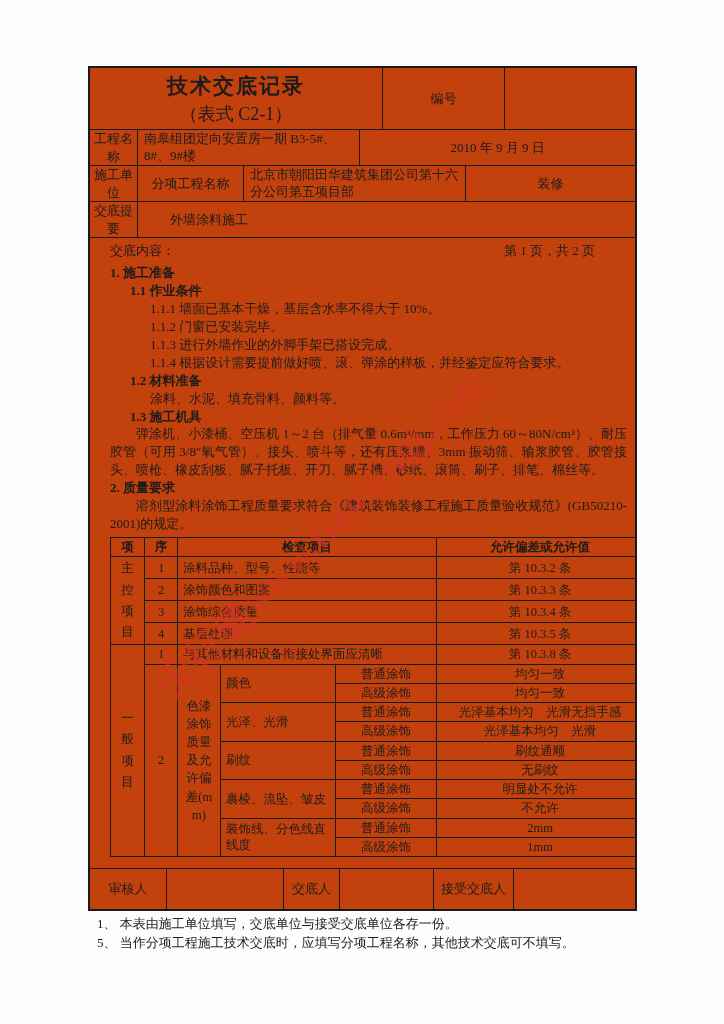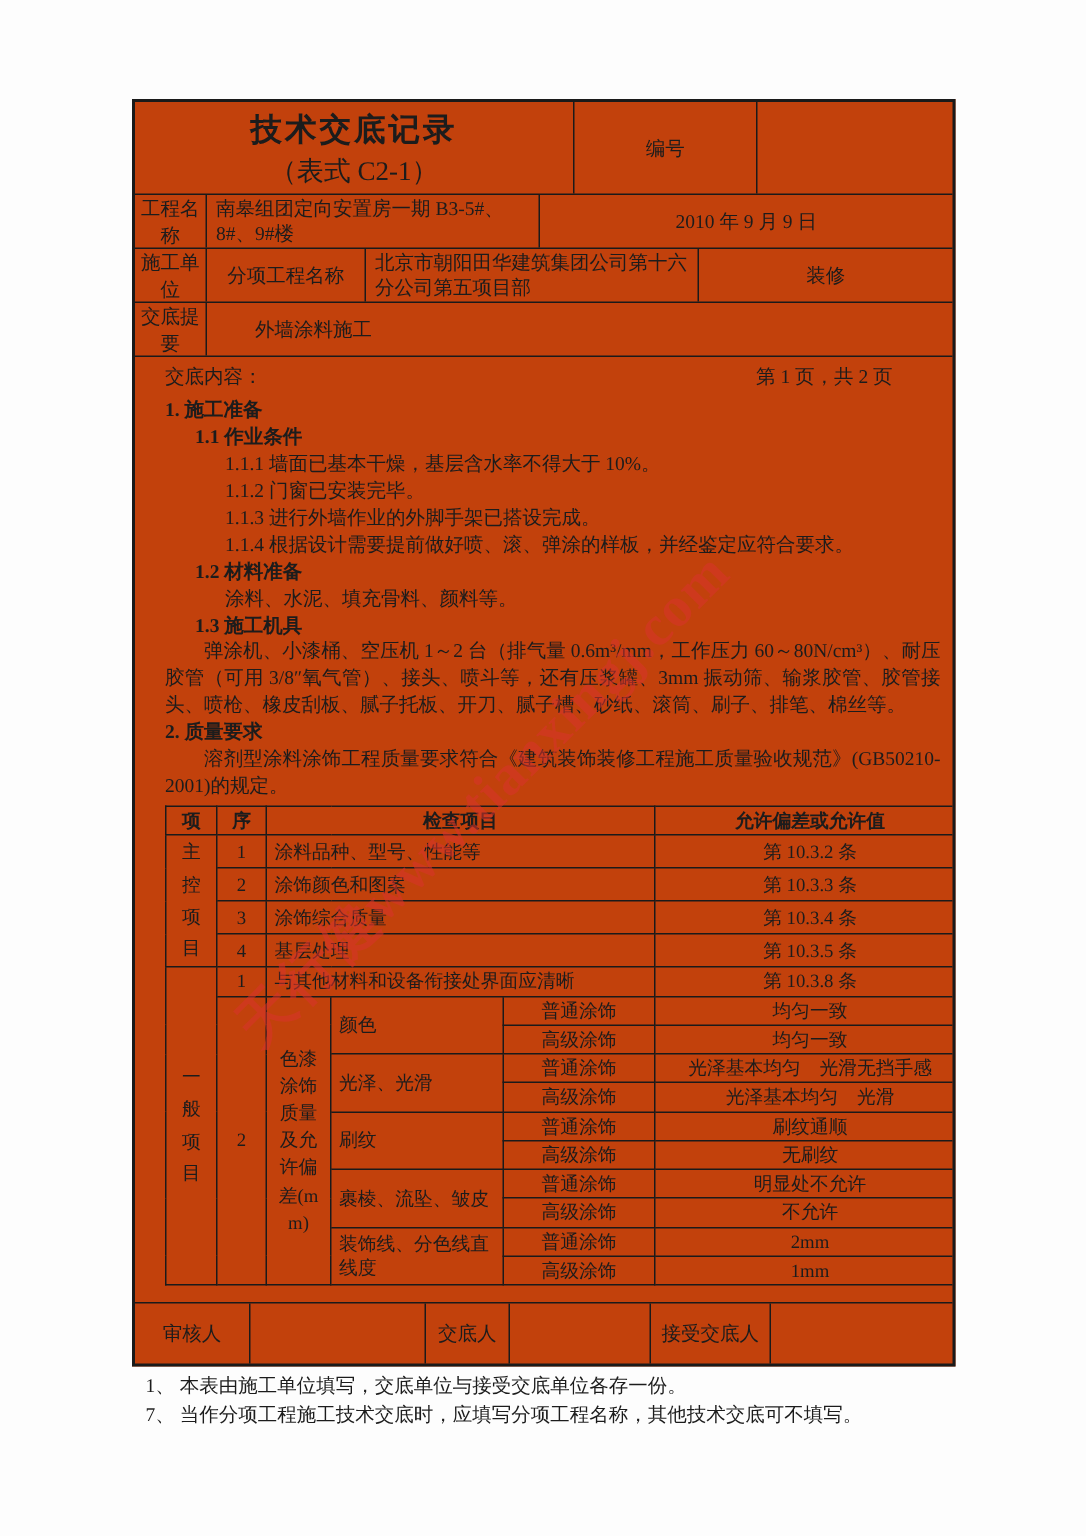--- a/index.html
+++ b/index.html
@@ -221,18 +221,18 @@
       <div class="fcell sc3">交底人</div>
       <div class="fcell sc4"></div>
       <div class="fcell sc5">接受交底人</div>
       <div class="fcell flex1"></div>
     </div>
 
   </div>
 
   <div class="notes">
     <div class="line">1、 本表由施工单位填写，交底单位与接受交底单位各存一份。</div>
-    <div class="line">7、 当作分项工程施工技术交底时，应填写分项工程名称，其他技术交底可不填写。</div>
+    <div class="line">5、 当作分项工程施工技术交底时，应填写分项工程名称，其他技术交底可不填写。</div>
   </div>
 
   <div class="watermark" style="color: rgb(216, 52, 44);">天行健www.tianxingj.com</div>
 
 </div>
 
 </body></html>

